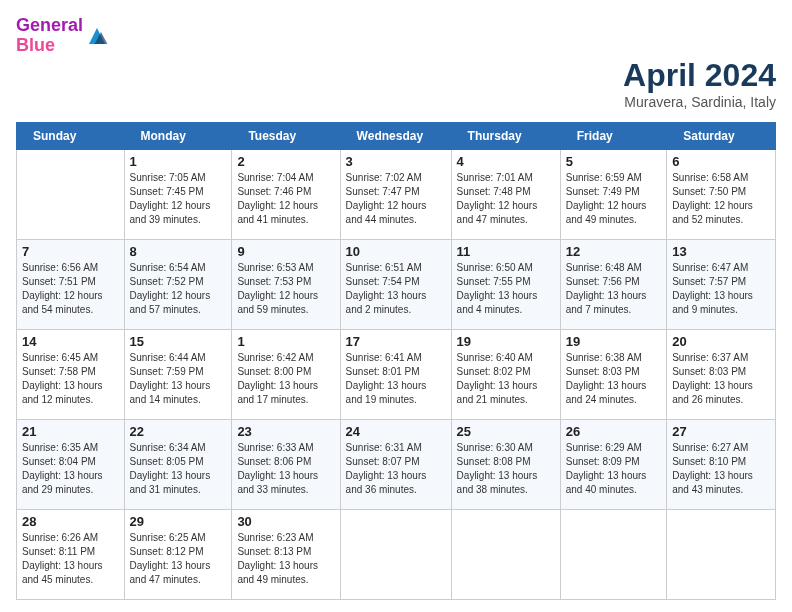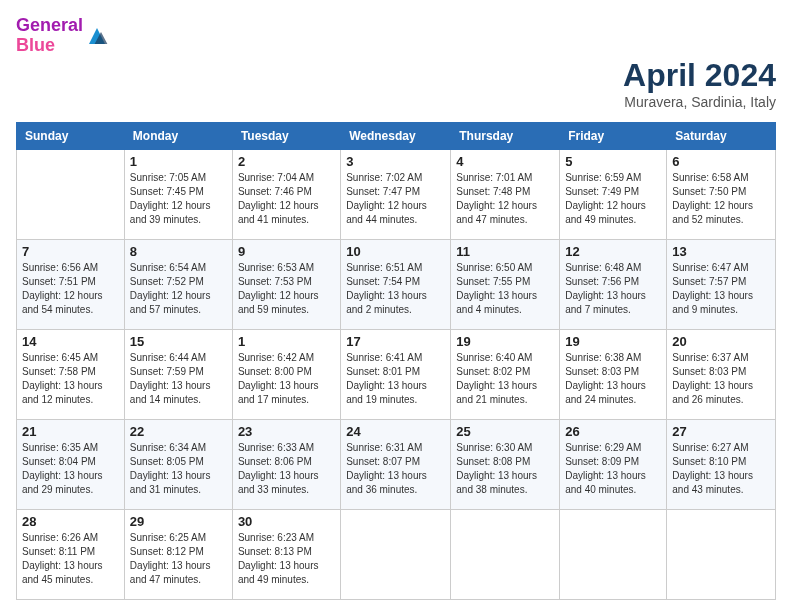--- a/index.html
+++ b/index.html
@@ -48,21 +48,21 @@
       color: #555;
     }
     .calendar-table {
       width: 100%;
       border-collapse: collapse;
       font-size: 11px;
     }
     .calendar-table th {
       background-color: #2a6db5;
       color: #fff;
-      padding: 6px 8px;
+      padding: 6px 16px;
       text-align: left;
       font-size: 12px;
       font-weight: bold;
       border: 1px solid #2a6db5;
     }
     .calendar-table td {
       border: 1px solid #ccc;
       vertical-align: top;
       padding: 4px 5px;
       height: 90px;

